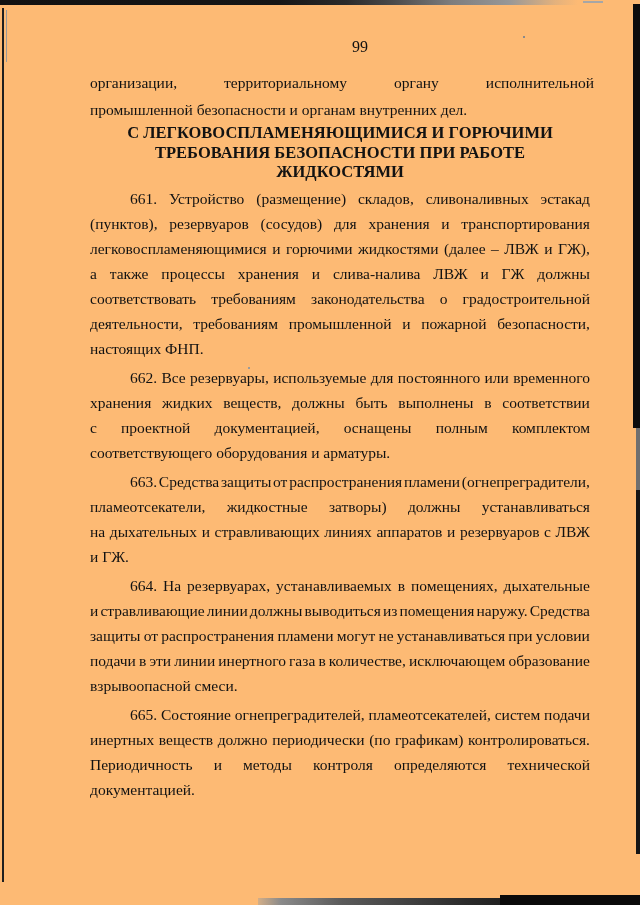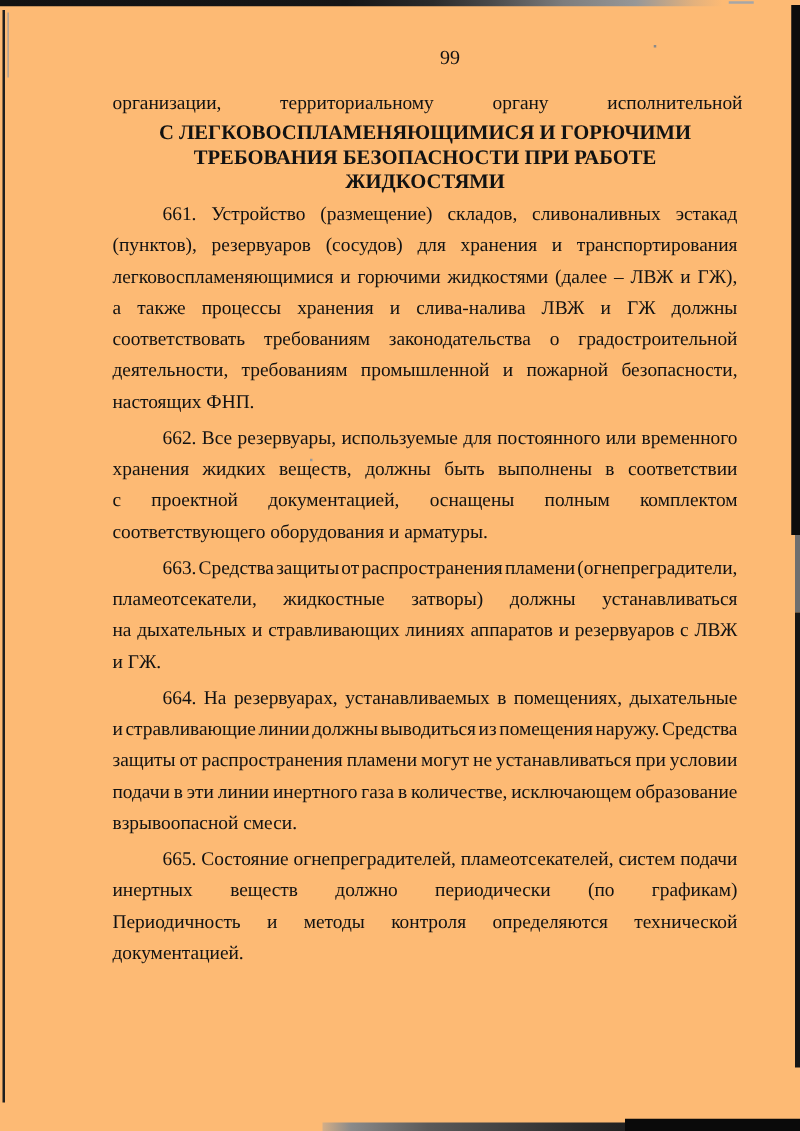--- a/index.html
+++ b/index.html
@@ -96,20 +96,21 @@
         <div class="para">
           <div class="line">
             <span>организации,</span>
             <span>территориальному</span>
             <span>органу</span>
             <span>исполнительной</span>
             <span>власти</span>
             <span>в</span>
             <span>области</span>
           </div>
+          <div class="line last">промышленной безопасности и органам внутренних дел.</div>
         </div>
         <div class="heading">
           <div class="heading-line">С ЛЕГКОВОСПЛАМЕНЯЮЩИМИСЯ И ГОРЮЧИМИ</div>
           <div class="heading-line">ТРЕБОВАНИЯ БЕЗОПАСНОСТИ ПРИ РАБОТЕ</div>
           <div class="heading-line">ЖИДКОСТЯМИ</div>
         </div>
         <div class="para">
           <div class="line indent">
             <span>661.</span>
             <span>Устройство</span>
@@ -284,20 +285,21 @@
             <span>систем</span>
             <span>подачи</span>
           </div>
           <div class="line">
             <span>инертных</span>
             <span>веществ</span>
             <span>должно</span>
             <span>периодически</span>
             <span>(по</span>
             <span>графикам)</span>
+            <span>контролироваться.</span>
           </div>
           <div class="line">
             <span>Периодичность</span>
             <span>и</span>
             <span>методы</span>
             <span>контроля</span>
             <span>определяются</span>
             <span>технической</span>
           </div>
           <div class="line last">документацией.</div>

